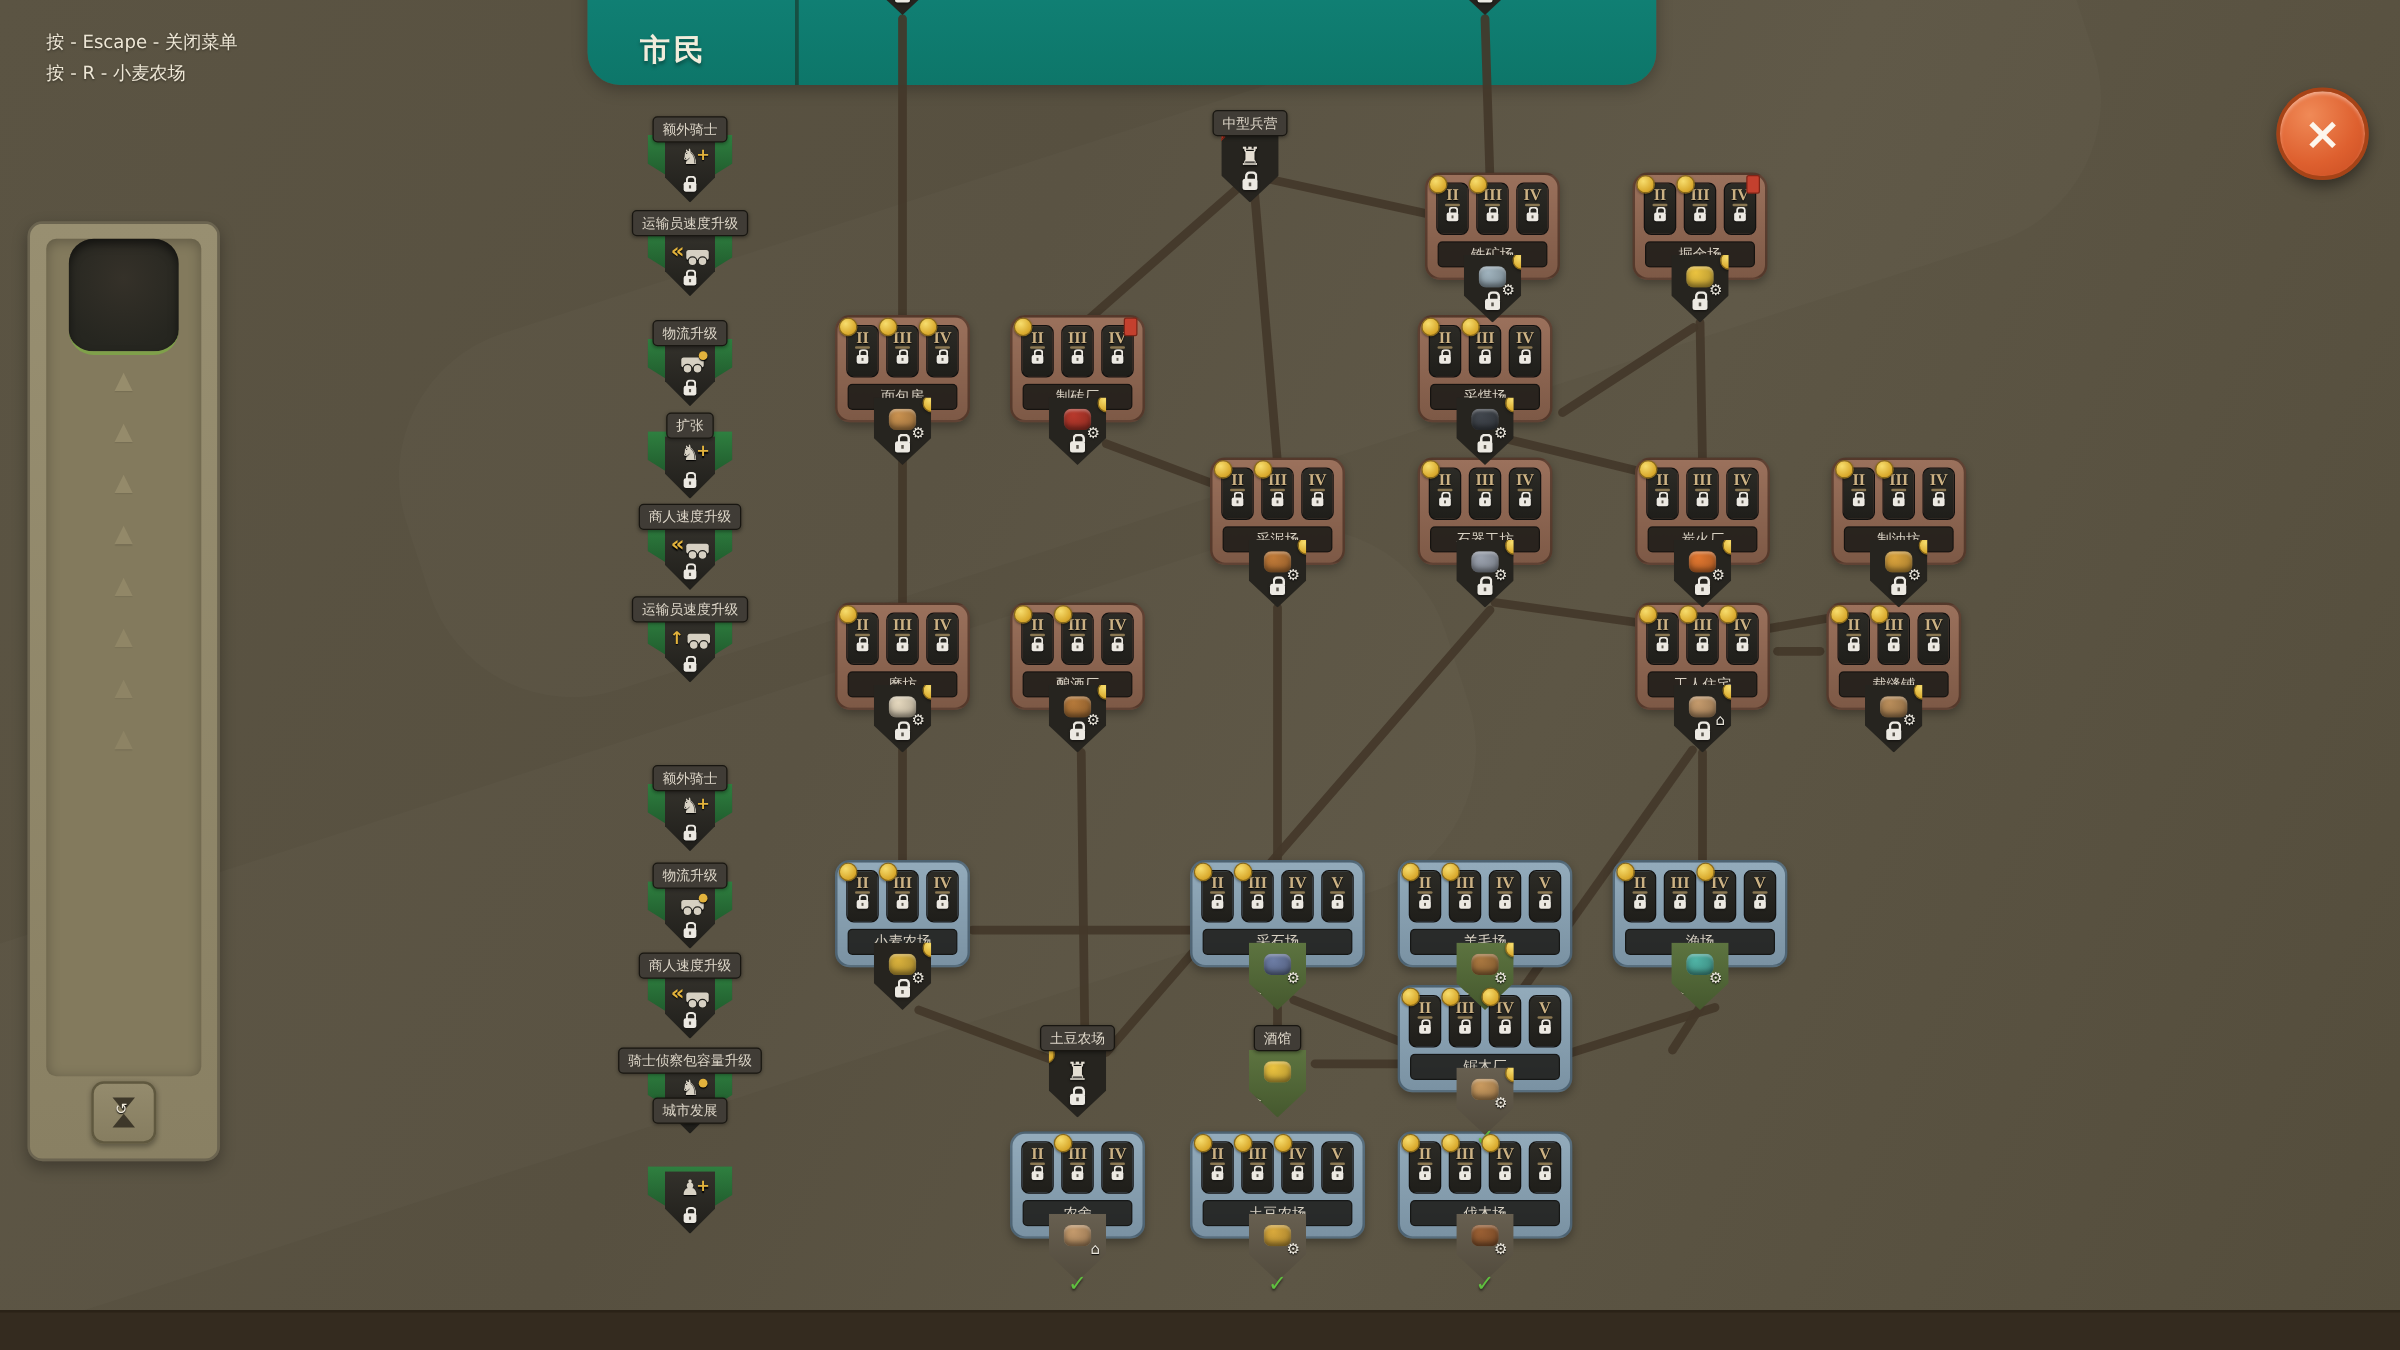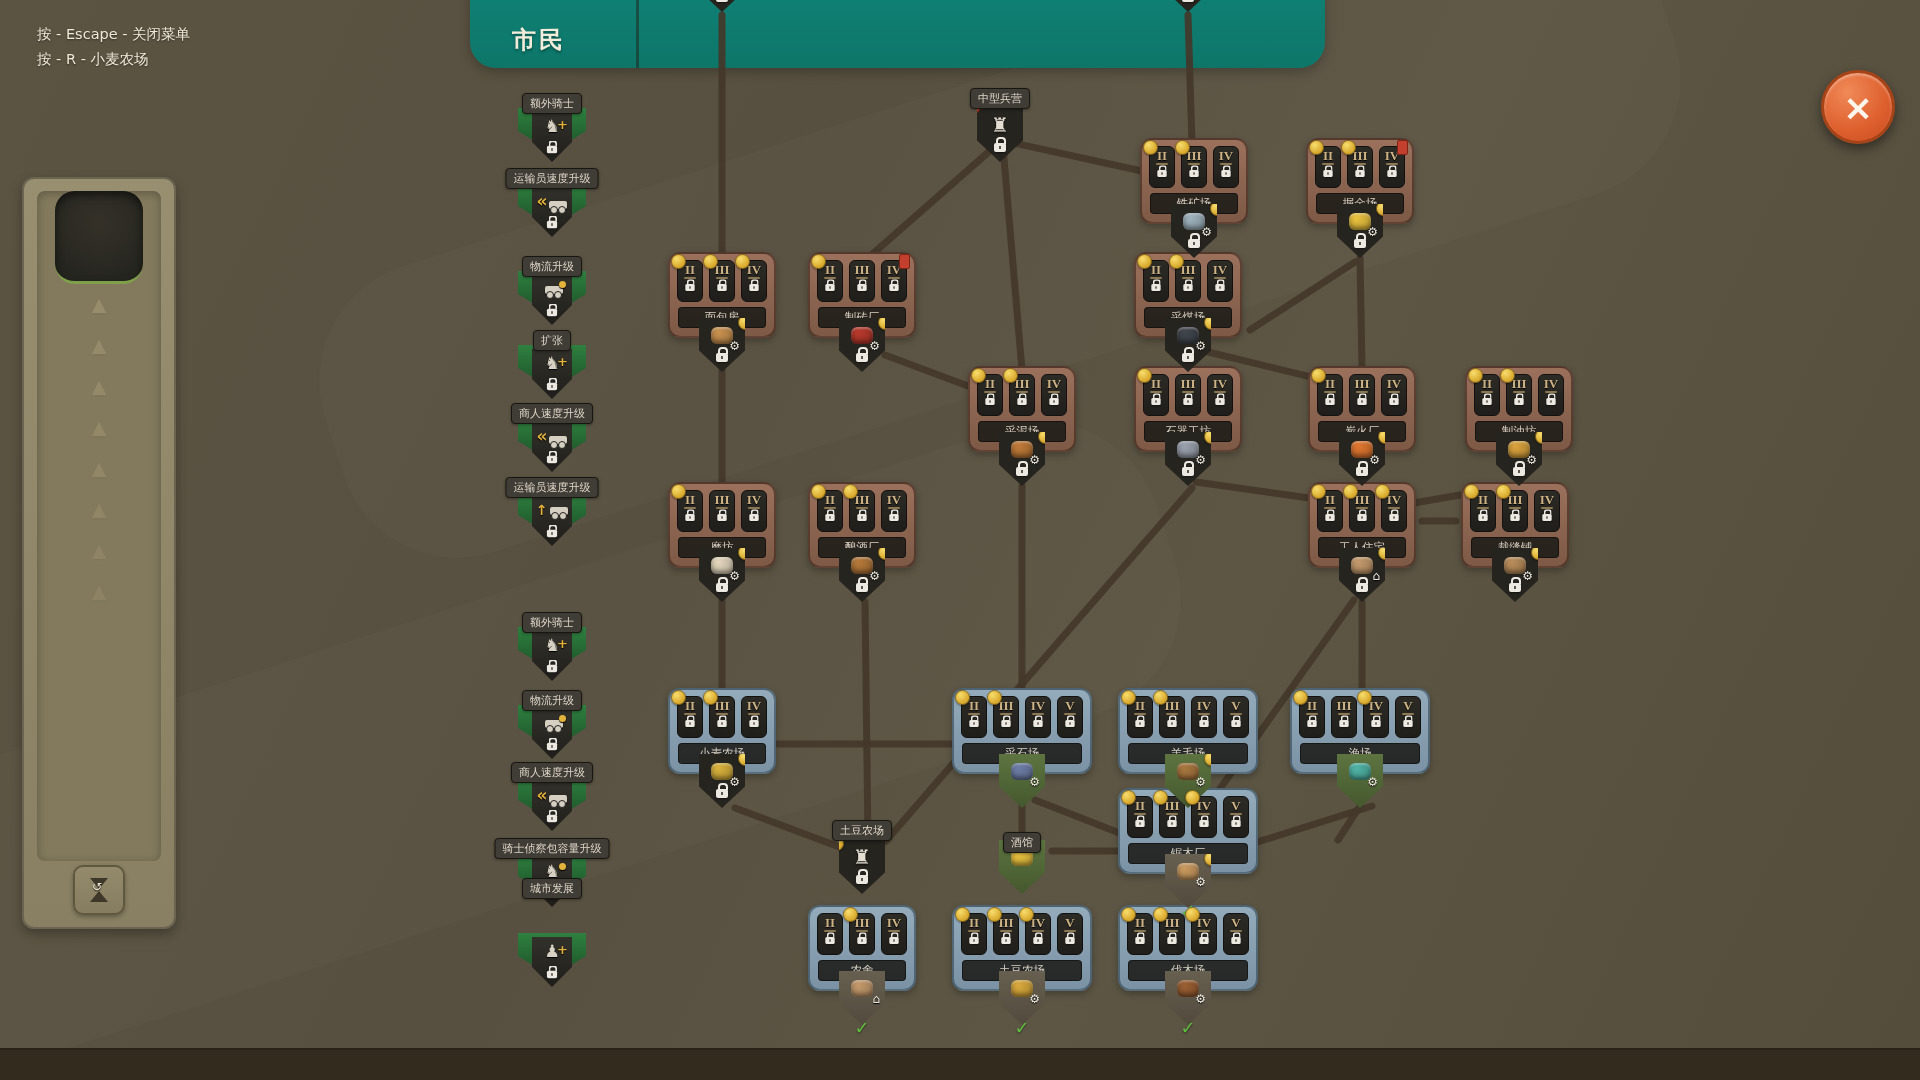--- a/index.html
+++ b/index.html
@@ -783,21 +783,21 @@
       </div>
       <div class="node" style="left: 802px; top: 820px; width: 120px; height: 100px;">
         <div class="tag" style="left: 60px; top: 0px;">土豆农场</div>
         <div class="shield locked" style="top: 20px;">
           <div class="glyph-icon">♜</div>
           <div class="lock"></div>
           <div class="coin" style="top: -4px; left: -10px;"></div>
         </div>
       </div>
       <div class="node" style="left: 962px; top: 820px; width: 120px; height: 100px;">
-        <div class="tag" style="left: 60px; top: 12px; text-align: center;">酒馆</div>
+        <div class="tag" style="left: 60px; top: 0px; text-align: center;">酒馆</div>
         <div class="shield available" style="top: 20px;">
           <div class="blob" style="background: radial-gradient(circle at 35% 30%, rgb(234, 194, 63), rgba(0, 0, 0, 0.25)), rgb(234, 194, 63);"></div>
           <div class="play">▶</div>
         </div>
       </div>
       <div class="node" style="left: 1118px; top: 788px; width: 140px; height: 150px;">
         <div class="plaque blue" style="left: 0px; top: 0px; width: 122px;">
           <div class="slots">
             <div class="slot">
               <div class="numeral">II</div>

